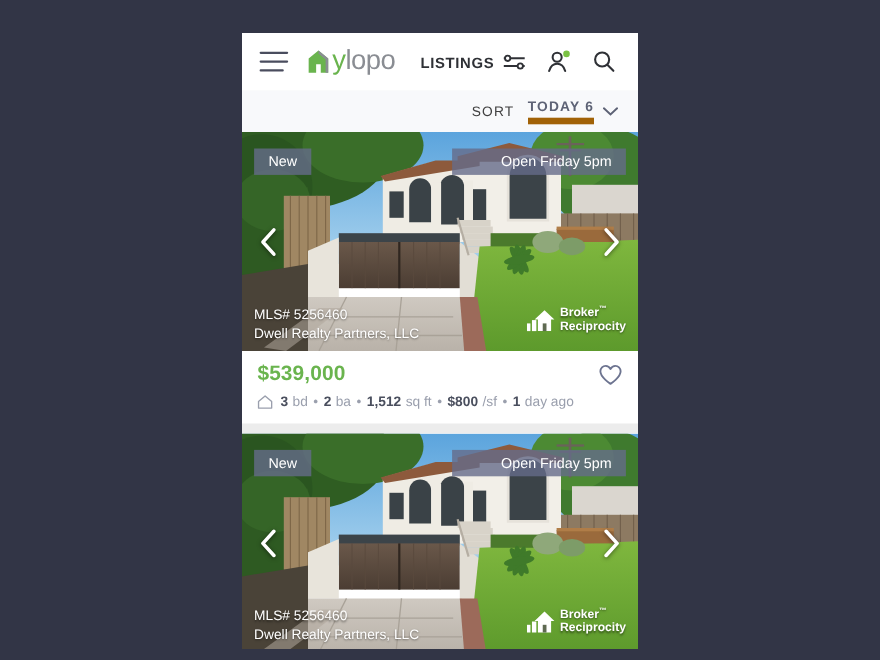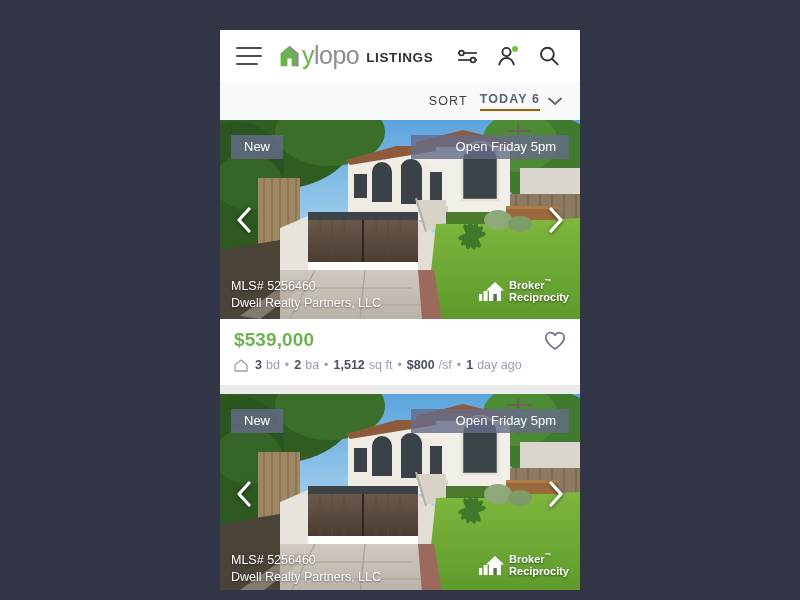--- a/index.html
+++ b/index.html
@@ -74,21 +74,21 @@
     position: relative;
     top: -1px;
   }
   .brand-word .y { color: #6ab44e; }
   .brand-word .rest { color: #8a8d93; }
   .brand-sub {
     font-size: 13.5px;
     font-weight: bold;
     letter-spacing: 0.6px;
     color: #2f3136;
-    margin-left: 7px;
+    margin-left: 23px;
     position: relative;
     top: 1px;
   }
 
   .appbar-actions {
     display: flex;
     align-items: center;
     gap: 17px;
     flex: 0 0 auto;
   }
@@ -121,21 +121,21 @@
   .sort-value-wrap {
     display: flex;
     align-items: center;
     cursor: pointer;
   }
   .sort-value {
     font-size: 12.5px;
     letter-spacing: 1.1px;
     font-weight: bold;
     color: #5d6275;
-    border-bottom: 2px solid #a16207;
+    border-bottom: 6px solid #a16207;
     padding-bottom: 3px;
   }
   .sort-chevron { margin-left: 8px; display: flex; }
 
   
   .card { background: #ffffff; }
   .card + .card { border-top: 9px solid #ececec; }
 
   .photo {
     position: relative;

